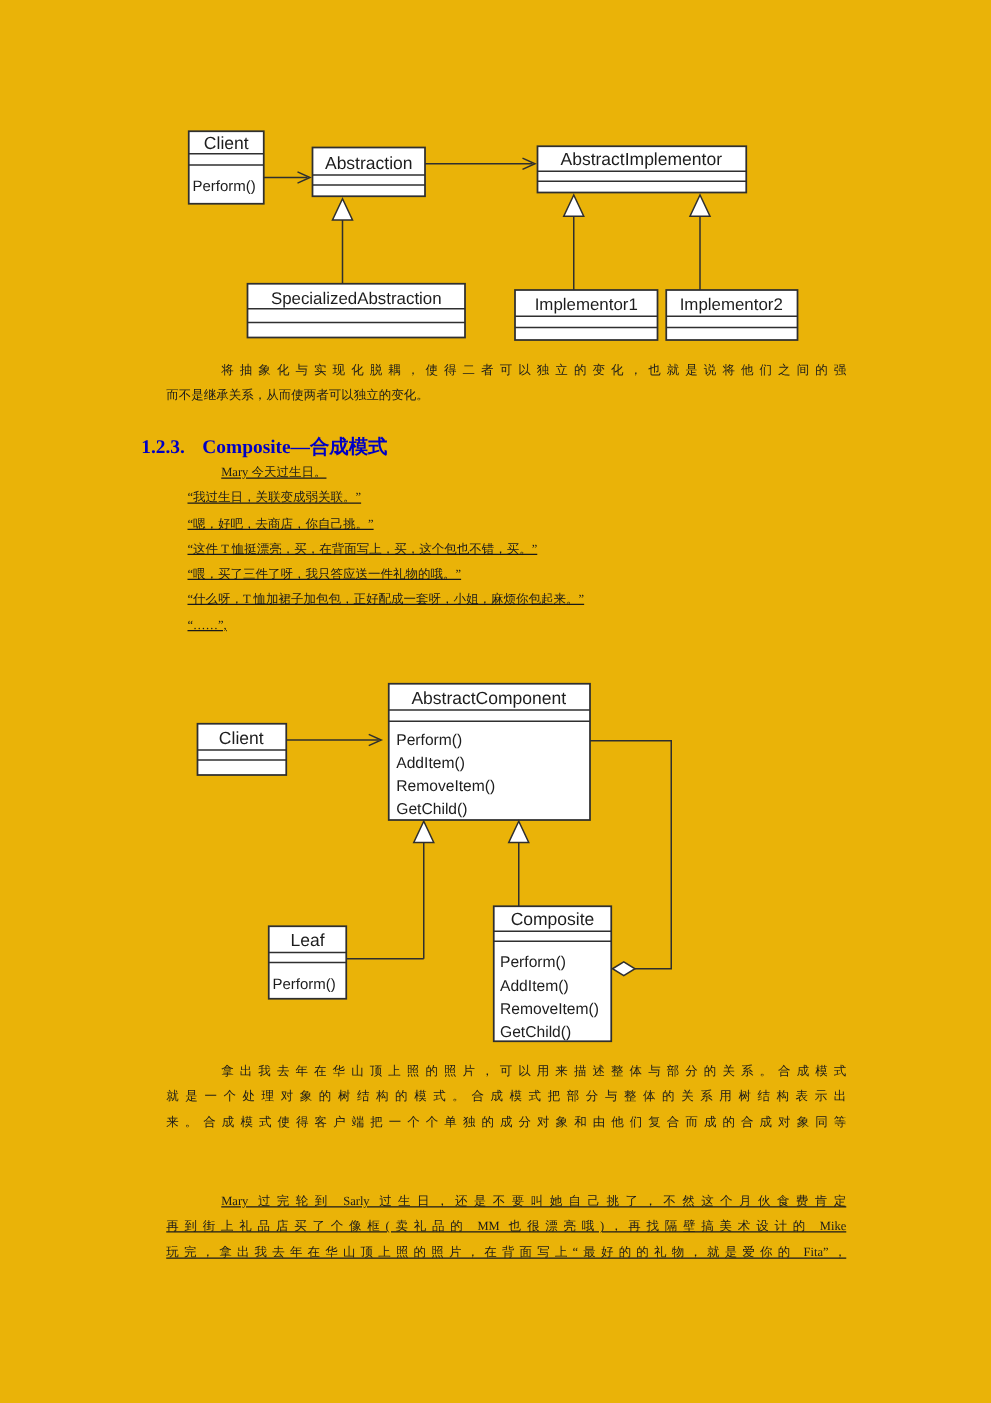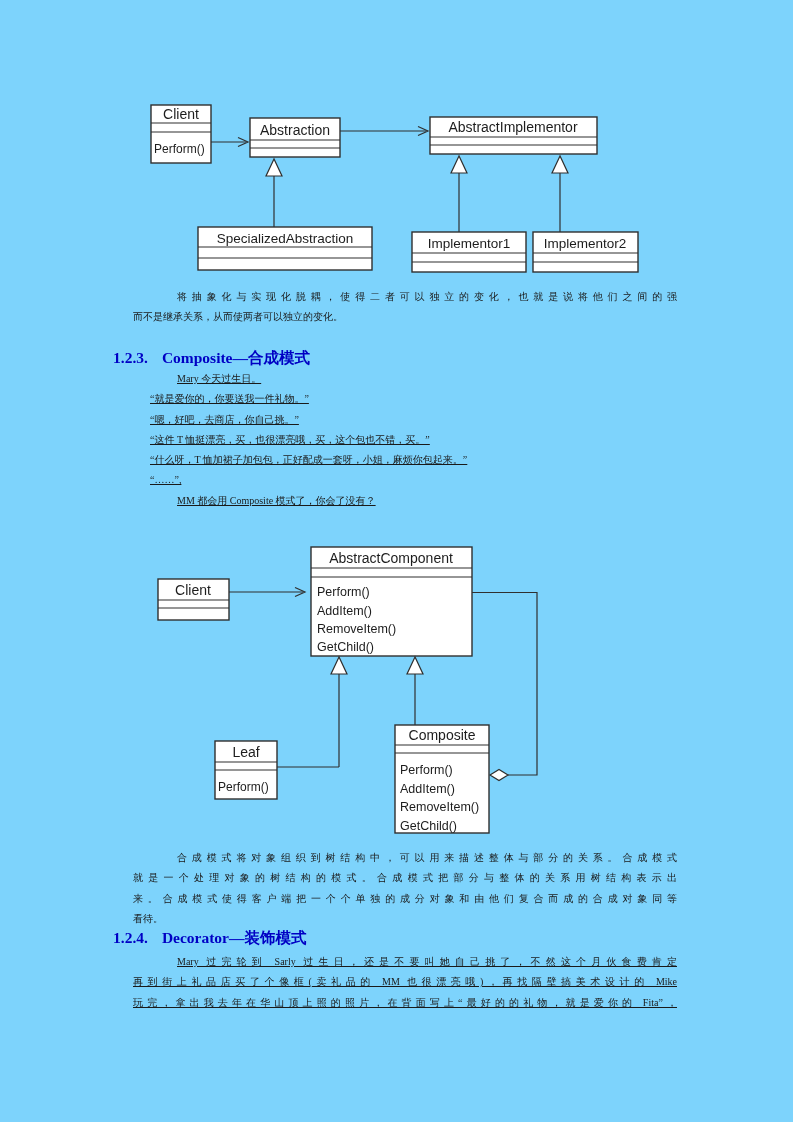--- a/index.html
+++ b/index.html
@@ -1,18 +1,18 @@
 <!DOCTYPE html>
 <html><head>
 <meta charset="utf-8">
 <style>
   html,body { margin:0; padding:0; background:#e8e8e8; }
   #page {
     position:relative; width:793px; height:1122px; margin:0 auto;
-    background:#7dd3fc; overflow:hidden;
+    background:#eab308; overflow:hidden;
     font-family:"Liberation Serif", serif; color:#1a1a1a;
   }
   
   .tblock { position:absolute; left:133px; width:544px; }
   .ln { line-height:20.3px; font-size:10px; height:20.3px; overflow:visible; }
   .in44 { padding-left:44px; }
   .in17 { padding-left:17px; }
   .jf { text-align:justify; text-align-last:justify; }
   .jf.in44 { width:500px; }
   .heading {
@@ -114,26 +114,26 @@
     <div class="ln in44 jf">将抽象化与实现化脱耦，使得二者可以独立的变化，也就是说将他们之间的强</div>
     <div class="ln">而不是继承关系，从而使两者可以独立的变化。</div>
   </div>
 
   <div class="heading" style="top: 347px; color: rgb(0, 0, 196);">
     <span class="hnum">1.2.3.</span><span class="htitle">Composite—合成模式</span>
   </div>
 
   <div class="tblock" style="top:369px;text-decoration:underline;">
     <div class="ln in44">Mary 今天过生日。</div>
-    <div class="ln in17">“就是爱你的，你要送我一件礼物。”</div>
+    <div class="ln in17">“我过生日，关联变成弱关联。”</div>
     <div class="ln in17">“嗯，好吧，去商店，你自己挑。”</div>
-    <div class="ln in17">“这件 T 恤挺漂亮，买，也很漂亮哦，买，这个包也不错，买。”</div>
+    <div class="ln in17">“这件 T 恤挺漂亮，买，在背面写上，买，这个包也不错，买。”</div>
+    <div class="ln in17">“喂，买了三件了呀，我只答应送一件礼物的哦。”</div>
     <div class="ln in17">“什么呀，T 恤加裙子加包包，正好配成一套呀，小姐，麻烦你包起来。”</div>
     <div class="ln in17">“……”,</div>
-    <div class="ln in44">MM 都会用 Composite 模式了，你会了没有？</div>
   </div>
 
   <svg class="diagram" style="left:150px; top:540px;" width="400" height="300" viewBox="150 540 400 300">
 
     <g>
       <rect class="frame" x="311" y="547" width="161" height="109"></rect>
       <line class="divider" x1="311" y1="568" x2="472" y2="568"></line>
       <line class="divider" x1="311" y1="577" x2="472" y2="577"></line>
       <text class="cls-title" x="391" y="563">AbstractComponent</text>
       <text class="cls-method" x="317" y="596">Perform()</text>
@@ -184,29 +184,25 @@
       <line class="divider" x1="395" y1="753" x2="489" y2="753"></line>
       <text class="cls-title" x="442" y="740">Composite</text>
       <text class="cls-method" x="400" y="773.5">Perform()</text>
       <text class="cls-method" x="400" y="792.5">AddItem()</text>
       <text class="cls-method" x="400" y="811">RemoveItem()</text>
       <text class="cls-method" x="400" y="829.5">GetChild()</text>
     </g>
   </svg>
 
   <div class="tblock" style="top:848px;">
-    <div class="ln in44 jf">合成模式将对象组织到树结构中，可以用来描述整体与部分的关系。合成模式</div>
+    <div class="ln in44 jf">拿出我去年在华山顶上照的照片，可以用来描述整体与部分的关系。合成模式</div>
     <div class="ln jf">就是一个处理对象的树结构的模式。合成模式把部分与整体的关系用树结构表示出</div>
     <div class="ln jf">来。合成模式使得客户端把一个个单独的成分对象和由他们复合而成的合成对象同等</div>
-    <div class="ln">看待。</div>
-  </div>
-
-  <div class="heading" style="top: 927px; color: rgb(0, 0, 196);">
-    <span class="hnum">1.2.4.</span><span class="htitle">Decorator—装饰模式</span>
-  </div>
+  </div>
+
 
   <div class="tblock" style="top:952px;text-decoration:underline;">
     <div class="ln in44 jf">Mary 过完轮到 Sarly 过生日，还是不要叫她自己挑了，不然这个月伙食费肯定</div>
     <div class="ln jf">再到街上礼品店买了个像框(卖礼品的 MM 也很漂亮哦)，再找隔壁搞美术设计的 Mike</div>
     <div class="ln jf">玩完，拿出我去年在华山顶上照的照片，在背面写上“最好的的礼物，就是爱你的 Fita”，</div>
   </div>
 
 </div>
 
 </body></html>

